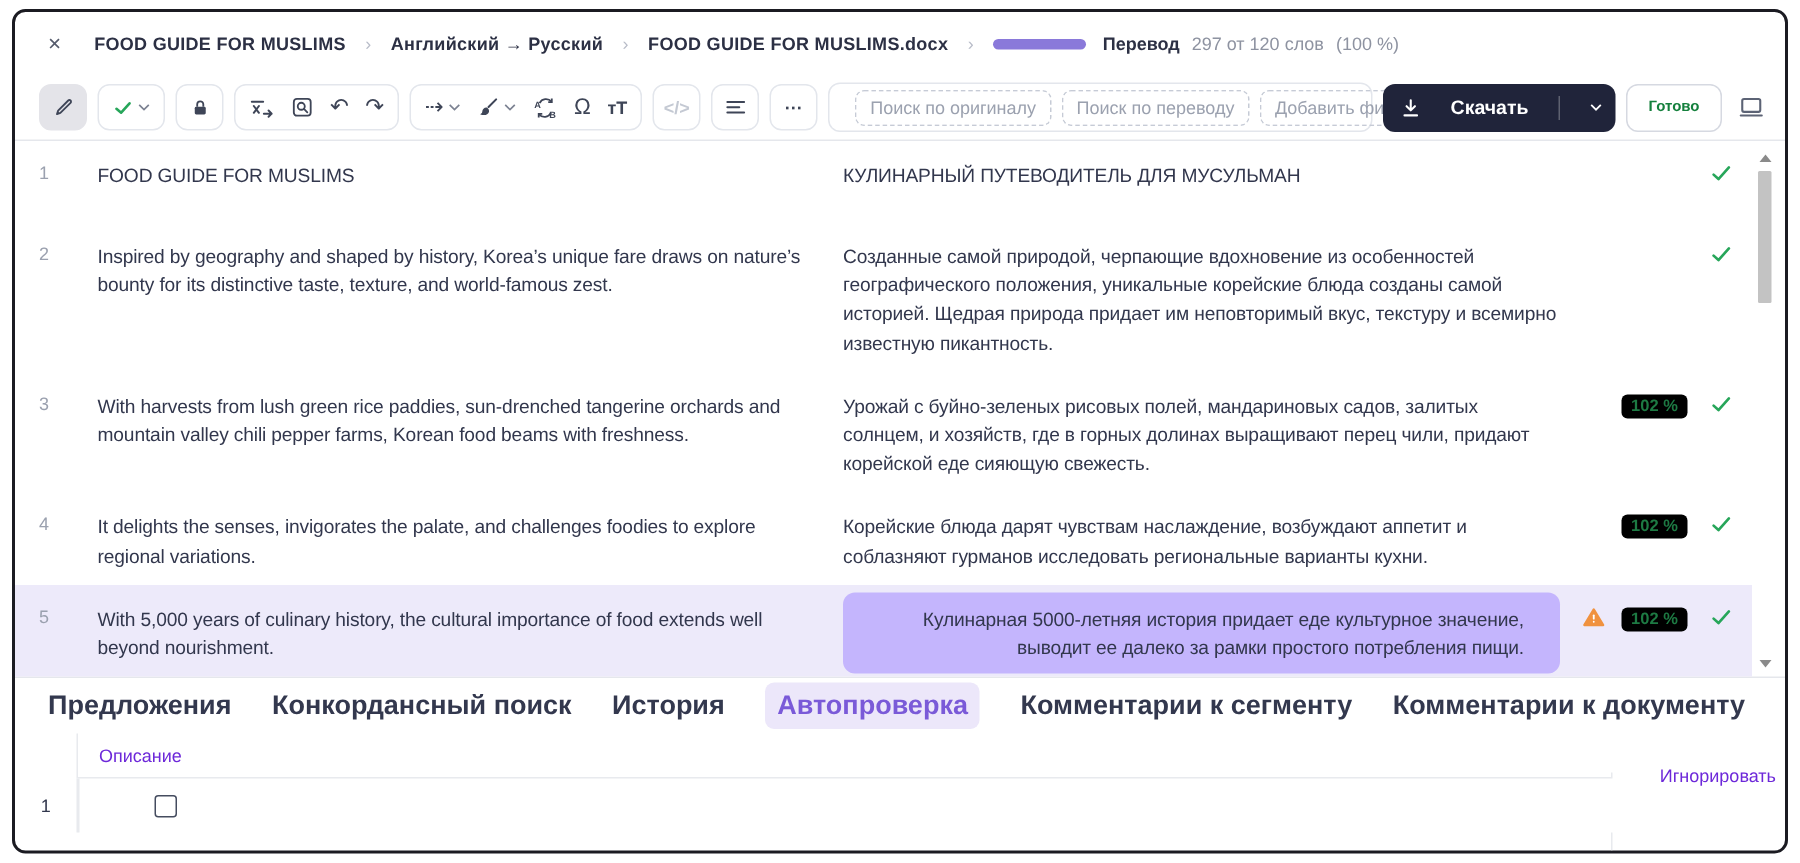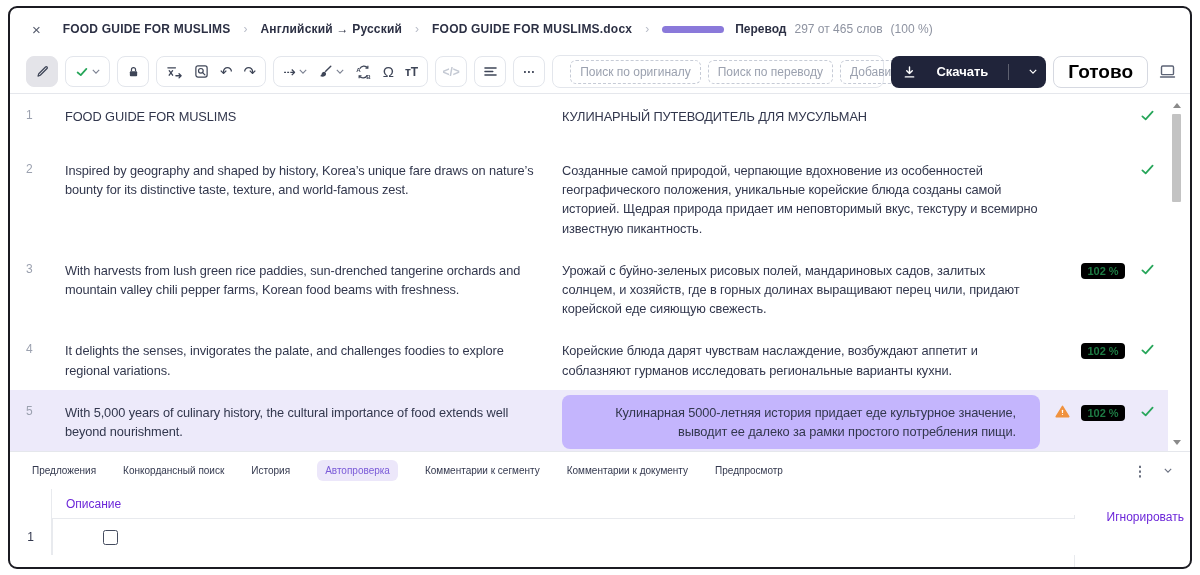--- a/index.html
+++ b/index.html
@@ -34,21 +34,21 @@
   .tgroup .ico { display:flex; align-items:center; cursor:pointer; gap:3px; }
   .glyph { font-size:15px; line-height:1; }
   .glyph.small { font-size:12px; font-weight:700; }
   .chev { display:inline-block; width:8px; height:5px; }
   .search-box { flex:1; height:33px; border:1px solid #e3e6ec; border-radius:8px; display:flex; align-items:center; padding:0 12px 0 10px; gap:7px; min-width:0; }
   .chip { border:1px dashed #c6cbd6; border-radius:6px; padding:4px 9px; font-size:12px; color:#9ba1af; white-space:nowrap; cursor:text; }
   .seg-count { margin-left:auto; font-size:12px; color:#9ba1af; white-space:nowrap; }
   .dl-btn { height:32px; background:#20243a; border-radius:8px; color:#fff; display:flex; align-items:center; padding:0 9px 0 12px; gap:20px; cursor:pointer; flex:none; }
   .dl-btn .lbl { font-size:13px; font-weight:700; }
   .dl-div { width:1px; height:16px; background:rgba(255,255,255,.28); }
-  .done-btn { height:32px; border:1px solid #d6d9e1; border-radius:8px; background:#fff; color:#000000; font-size:19px; font-weight:700; display:flex; align-items:center; padding:0 14px; cursor:pointer; flex:none; }
+  .done-btn { height:32px; border:1px solid #d6d9e1; border-radius:8px; background:#fff; color:#15803d; font-size:10px; font-weight:700; display:flex; align-items:center; padding:0 14px; cursor:pointer; flex:none; }
   .monitor-ico { margin-left:4px; cursor:pointer; flex:none; display:flex; }
 
   
   .main { flex:1; position:relative; overflow:hidden; }
   .rows { position:absolute; inset:0 22px 0 0; }
   .seg-row { display:flex; align-items:stretch; }
   .seg-num { width:55px; flex:none; padding:14px 0 0 16px; font-size:12px; color:#9ba1af; }
   .seg-src { width:497px; flex:none; padding:13px 26px 10px 0; font-size:12.8px; letter-spacing:-.1px; color:#32374d; line-height:1.5; }
   .seg-tgt { flex:1; padding:13px 10px 10px 0; font-size:12.8px; letter-spacing:-.1px; color:#32374d; line-height:1.5; }
   .seg-extras { width:118px; flex:none; display:grid; grid-template-columns:24px 58px 30px; align-items:start; padding-top:15px; justify-items:center; }
@@ -61,21 +61,21 @@
   
   .vscroll { position:absolute; top:8px; right:7px; bottom:5px; width:13px; }
   .arr { position:absolute; left:0; right:0; margin:auto; width:0; height:0; border-left:4px solid transparent; border-right:4px solid transparent; cursor:pointer; }
   .arr.up { top:1px; border-bottom:5px solid #8a8a8a; }
   .arr.down { bottom:1px; border-top:5px solid #8a8a8a; }
   .thumb { position:absolute; top:12px; left:2px; width:9px; height:88px; background:#c3c3c3; border-radius:1px; cursor:grab; }
 
   
   .bottom { border-top:1px solid #e5e7ec; height:116px; flex:none; display:flex; flex-direction:column; }
   .tabs { height:37px; display:flex; align-items:center; padding:0 18px 0 22px; gap:27px; flex:none; }
-  .tab { font-size:10px; font-weight:400; color:#33384e; white-space:nowrap; cursor:pointer; }
+  .tab { font-size:18px; font-weight:700; color:#33384e; white-space:nowrap; cursor:pointer; }
   .tab.active { color:#7a5ad8; background:#ece7fa; border-radius:6px; padding:5px 8px; }
   .tabs-right { margin-left:auto; display:flex; align-items:center; gap:17px; color:#6a7080; }
   .kebab { font-size:14px; font-weight:700; cursor:pointer; }
   .ac-table { flex:1; display:flex; flex-direction:column; font-size:12.5px; }
   .ac-row { display:flex; flex:none; }
   .ac-num { width:42px; flex:none; border-right:1px solid #e8eaee; display:flex; align-items:center; justify-content:center; color:#32374d; font-size:12px; }
   .ac-desc { flex:1; display:flex; align-items:center; padding-left:14px; border-bottom:1px solid #e8eaee; }
   .ac-ignore { width:116px; flex:none; border-left:1px solid #e8eaee; display:flex; align-items:center; justify-content:center; }
   .ac-head { height:30px; color:#6d28d9; font-size:12px; }
   .ac-head .ac-num { border-right:1px solid #e8eaee; }
@@ -96,21 +96,21 @@
   <div class="topbar">
     <span class="close-x">×</span>
     <span class="crumb link">FOOD GUIDE FOR MUSLIMS</span>
     <span class="sep">›</span>
     <span class="crumb link">Английский → Русский</span>
     <span class="sep">›</span>
     <span class="crumb link">FOOD GUIDE FOR MUSLIMS.docx</span>
     <span class="sep">›</span>
     <span class="progressbar"></span>
     <span class="stage-label">Перевод</span>
-    <span class="stage-count">297 от 465 слов</span>
+    <span class="stage-count">297 от 120 слов</span>
     <span class="stage-pct">(100 %)</span>
 
   </div>
 
   <div class="toolbar">
     <div class="tbtn active">
       <svg width="15" height="15" viewBox="0 0 16 16">
           <path d="M3.2 12.9 4 10.4l7.2-7.2a1.15 1.15 0 0 1 1.63 1.63L5.6 12l-2.4.9z" fill="none" stroke="#3e4557" stroke-width="1.3" stroke-linejoin="round"></path>
         </svg>
     </div>

